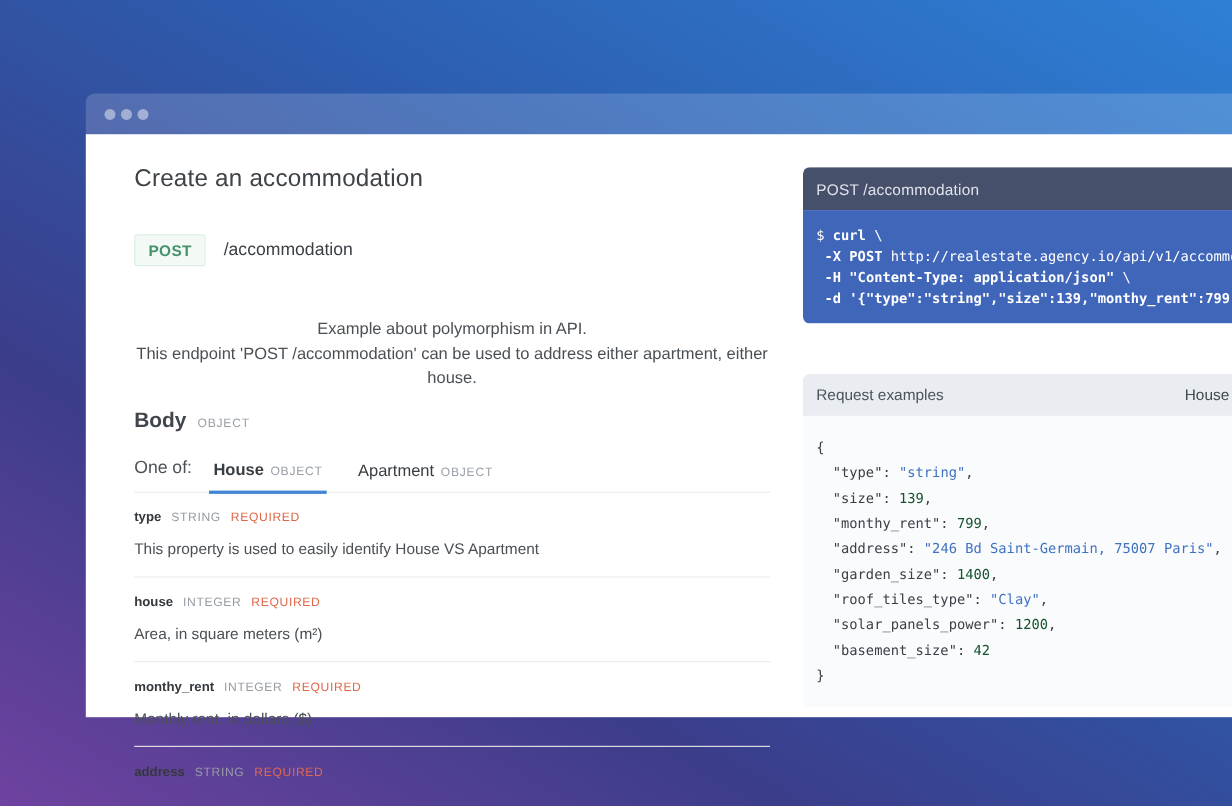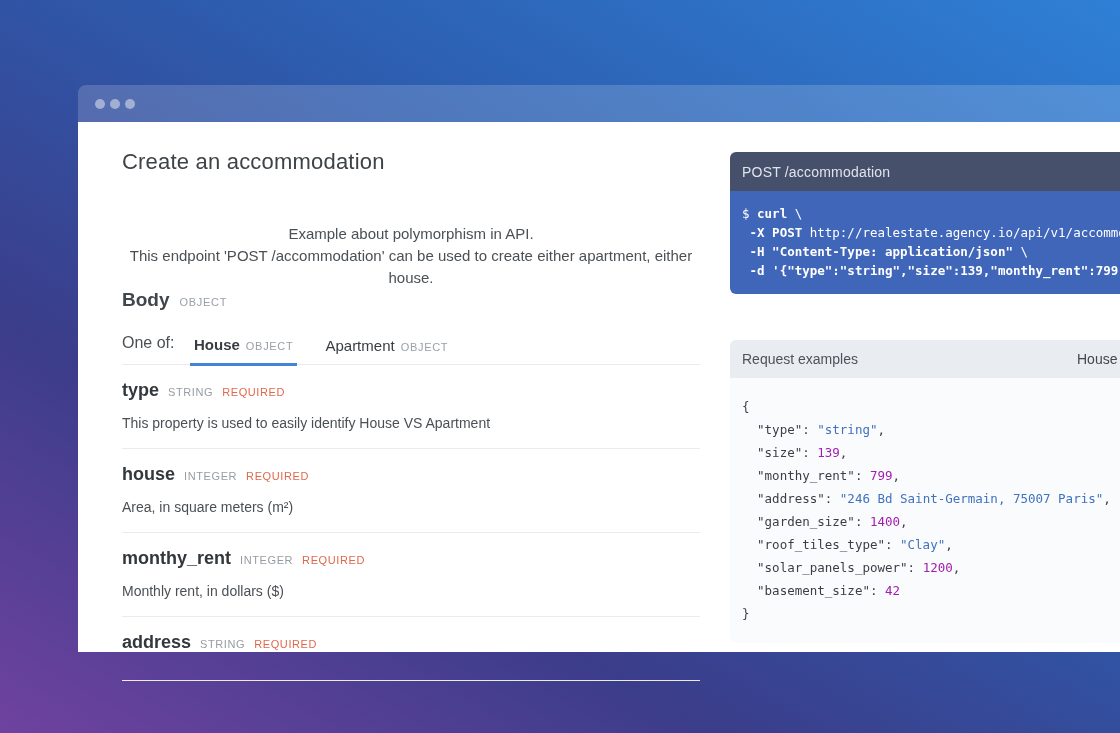--- a/index.html
+++ b/index.html
@@ -32,35 +32,35 @@
 
   .endpoint-row { margin-top: 37px; display: flex; align-items: center; height: 29px; }
   .method-badge {
     display: inline-block; padding: 6px 12px 5px; border: 1px solid #dcefe4; border-radius: 3px;
     background: #f3faf6; color: #45926b; font-weight: bold; font-size: 14px; letter-spacing: 0.3px;
   }
   .endpoint-path { margin-left: 16px; font-size: 16px; color: #3a3f44; }
 
   .description { margin-top: 47px; font-size: 15px; line-height: 22px; color: #4b5055; text-align: center; }
 
-  .body-heading { margin-top: 0; display: flex; align-items: baseline; }
+  .body-heading { margin-top: 17px; display: flex; align-items: baseline; }
   .body-heading .hname { font-size: 19px; font-weight: bold; color: #40464c; }
   .type-caps { font-size: 11px; color: #9aa0a7; letter-spacing: 0.7px; margin-left: 10px; }
 
   .oneof-row { margin-top: 23px; display: flex; align-items: flex-end; border-bottom: 1px solid #ebebeb; }
   .oneof-label { font-size: 16px; color: #4b5055; padding-bottom: 12px; width: 68px; }
   .tab { display: flex; align-items: baseline; padding: 0 4px 10px; margin-right: 24px; cursor: pointer; }
   .tab .tab-label { font-size: 15px; color: #383d42; }
   .tab.active { border-bottom: 3px solid #4285d4; margin-bottom: -2px; }
   .tab.active .tab-label { font-weight: bold; }
   .tab .type-caps { margin-left: 6px; }
 
   .prop-section { padding: 15px 0; border-bottom: 1px solid #ebebeb; }
   .prop-head { display: flex; align-items: baseline; }
-  .prop-name { font-size: 18px; font-weight: bold; color: #33383d; }
+  .prop-name { font-size: 12px; font-weight: bold; color: #33383d; }
   .prop-type { font-size: 11px; color: #969ca3; letter-spacing: 0.6px; margin-left: 9px; }
   .prop-required { font-size: 11px; color: #e0684b; letter-spacing: 0.6px; margin-left: 9px; text-align: right; }
   .prop-desc { margin-top: 12px; font-size: 14px; line-height: 20px; color: #4b5055; min-height: 0; }
 
   
   .curl-panel { position: absolute; left: 652px; top: 30px; width: 470px; border-radius: 6px; overflow: hidden; }
   .curl-header {
     height: 39px; background: #47506a; color: #dfe3ec; font-size: 14px;
     display: flex; align-items: center; padding-left: 12px; letter-spacing: 0.2px;
   }
@@ -74,42 +74,46 @@
     position: relative; height: 38px; background: #e9ecf1; color: #4d535a; font-size: 14px;
     display: flex; align-items: center; padding-left: 12px;
   }
   .examples-selector {
     position: absolute; left: 347px; top: 0; height: 38px; display: flex; align-items: center;
     color: #43484e; font-size: 14px; cursor: pointer;
   }
   .examples-body { background: #fafbfd; padding: 17px 12px 18px; }
   .examples-body .code-line { font-size: 12.5px; line-height: 23px; color: #3a3f47; }
   .json-str { color: #3f72bf; }
-  .json-num { color: #a21caf; }
+  .json-num { color: #14532d; }
 </style>
 </head>
 <body>
 
 <div class="stage">
 
   <div class="titlebar">
     <span class="dot"></span>
     <span class="dot"></span>
     <span class="dot"></span>
   </div>
 
   <div class="card">
 
     <div class="left-col">
       <div class="page-title">Create an accommodation</div>
 
+      <div class="endpoint-row">
+        <span class="method-badge">POST</span>
+        <span class="endpoint-path">/accommodation</span>
+      </div>
 
       <div class="description">
         <div>Example about polymorphism in API.</div>
-        <div>This endpoint 'POST /accommodation' can be used to create either apartment, either house.</div>
+        <div>This endpoint 'POST /accommodation' can be used to address either apartment, either house.</div>
       </div>
 
       <div class="body-heading">
         <span class="hname">Body</span>
         <span class="type-caps">OBJECT</span>
       </div>
 
       <div class="oneof-row">
         <span class="oneof-label">One of:</span>
         <span class="tab active">

